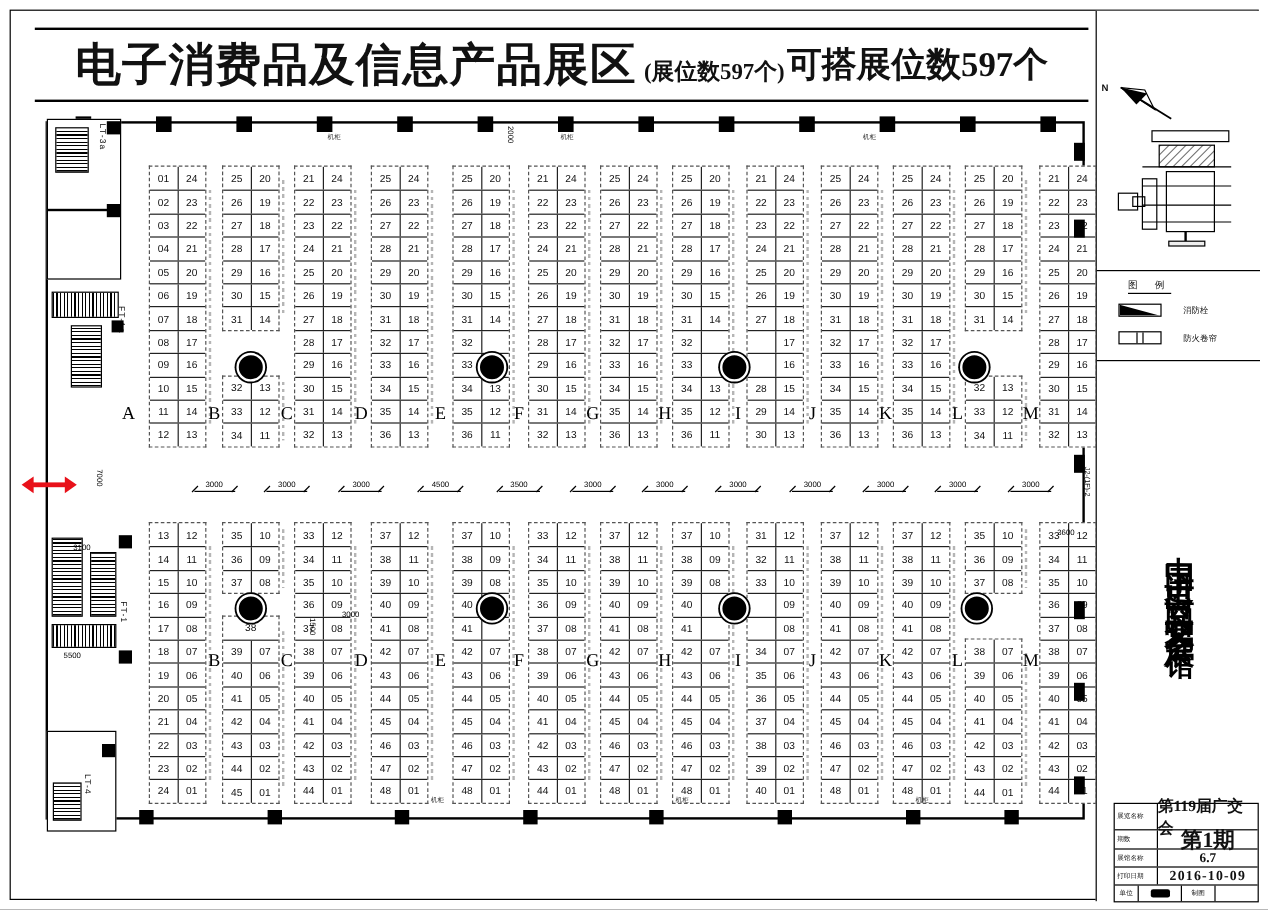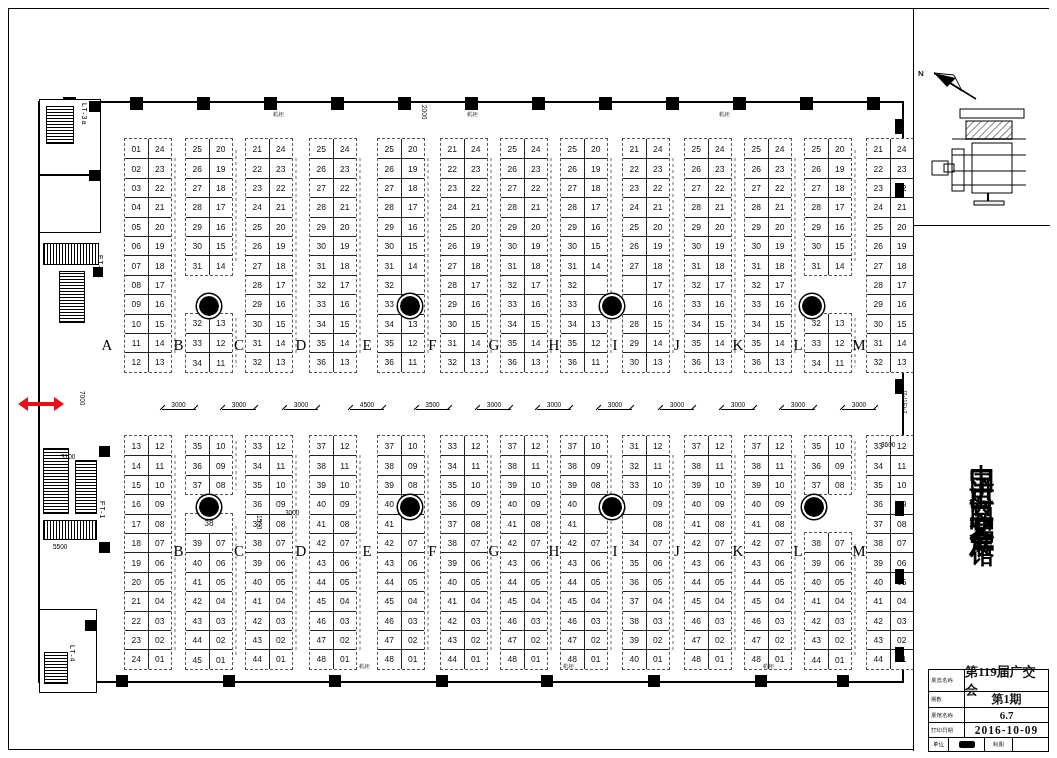--- a/index.html
+++ b/index.html
@@ -55,34 +55,39 @@
   .leg-sym2 i{flex:1;border-right:1px solid #000;} .leg-sym2 i:last-child{border-right:none;} .leg-sym2 i.mid{flex:0 0 4px;}
   .leg-label{font-size:7px;margin-left:18px;}
   .sec-vtitle{position:absolute;left:0;top:292px;width:100%;height:368px;display:flex;align-items:center;justify-content:center;}
   .vtitle{writing-mode:vertical-rl;font-family:"Liberation Serif",serif;font-size:25px;font-weight:bold;letter-spacing:7px;color:#000;}
   .sec-tblock{position:absolute;left:14px;top:660px;width:121px;border:1px solid #000;box-sizing:border-box;font-family:"Liberation Serif",serif;}
   .tb-row{display:flex;border-top:1px solid #000;align-items:stretch;}
   .tb-row:first-child{border-top:none;}
   .tb-label{flex:0 0 36px;border-right:1px solid #000;font-size:5.5px;display:flex;align-items:center;padding-left:2px;box-sizing:border-box;font-family:"Liberation Sans",sans-serif;}
   .tb-val{flex:1;display:flex;align-items:center;justify-content:center;font-weight:bold;}
   .tb-r1{height:21px;} .tb-r1 .tb-val{font-size:13px;}
-  .tb-r2{height:15px;} .tb-r2 .tb-val{font-size:12px;}
+  .tb-r2{height:15px;} .tb-r2 .tb-val{font-size:18px;}
   .tb-r3{height:14px;} .tb-r3 .tb-val{font-size:11px;}
   .tb-r4{height:14px;} .tb-r4 .tb-val{font-size:11.5px;letter-spacing:1px;}
   .tb-foot{height:13px;display:flex;border-top:1px solid #000;font-family:"Liberation Sans",sans-serif;}
   .tb-foot div{display:flex;align-items:center;justify-content:center;font-size:5.5px;border-right:1px solid #000;box-sizing:border-box;}
   .tb-foot .f1{flex:0 0 20px;} .tb-foot .f2{flex:0 0 36px;} .tb-foot .f3{flex:0 0 28px;} .tb-foot .f4{flex:1;border-right:none;}
   .stamp{width:16px;height:7px;background:#000;border-radius:2px;}
 </style>
 </head>
 <body>
 
 <div class="page">
   <div class="frame">
 
+    <div class="titlebar">
+      <span class="t-main">电子消费品及信息产品展区</span>
+      <span class="t-paren">(展位数597个)</span>
+      <span class="t-right">可搭展位数597个</span>
+    </div>
 
     <div class="hall" id="hall">
         <div class="seg" style="left: 84px; top: 35px; width: 48px;">
           <div class="brow" style="height: 19.4px;">
             <div class="bcell l">01</div>
             <div class="bcell">24</div>
           </div>
           <div class="brow" style="height: 19.4px;">
             <div class="bcell l">02</div>
             <div class="bcell">23</div>
@@ -1502,20 +1507,35 @@
           <line x1="22" y1="54" x2="96" y2="54" stroke="#000"></line>
           <line x1="22" y1="70" x2="96" y2="70" stroke="#000"></line>
           <line x1="22" y1="84" x2="96" y2="84" stroke="#000"></line>
           <rect x="22" y="48" width="12" height="42" fill="none" stroke="#000"></rect>
           <rect x="2" y="60" width="16" height="14" fill="none" stroke="#000"></rect>
           <rect x="14" y="63" width="10" height="8" fill="none" stroke="#000"></rect>
           <line x1="58" y1="92" x2="58" y2="100" stroke="#000" stroke-width="2"></line>
           <rect x="44" y="100" width="30" height="4" fill="#eee" stroke="#000"></rect>
         </svg>
       </div>
+      <div class="sec-legend">
+        <div class="leg-title">图 例</div>
+        <div class="leg-item" style="top:27px;">
+          <div class="leg-sym1"></div>
+          <div class="leg-label">消防栓</div>
+        </div>
+        <div class="leg-item" style="top:50px;">
+          <div class="leg-sym2">
+              <i></i>
+              <i class="mid"></i>
+              <i></i>
+            </div>
+          <div class="leg-label">防火卷帘</div>
+        </div>
+      </div>
       <div class="sec-vtitle">
         <div class="vtitle">中国进出口商品交易会展馆</div>
       </div>
       <div class="sec-tblock">
         <div class="tb-row tb-r1">
           <div class="tb-label">展览名称</div>
           <div class="tb-val">第119届广交会</div>
         </div>
         <div class="tb-row tb-r2">
           <div class="tb-label">期数</div>

